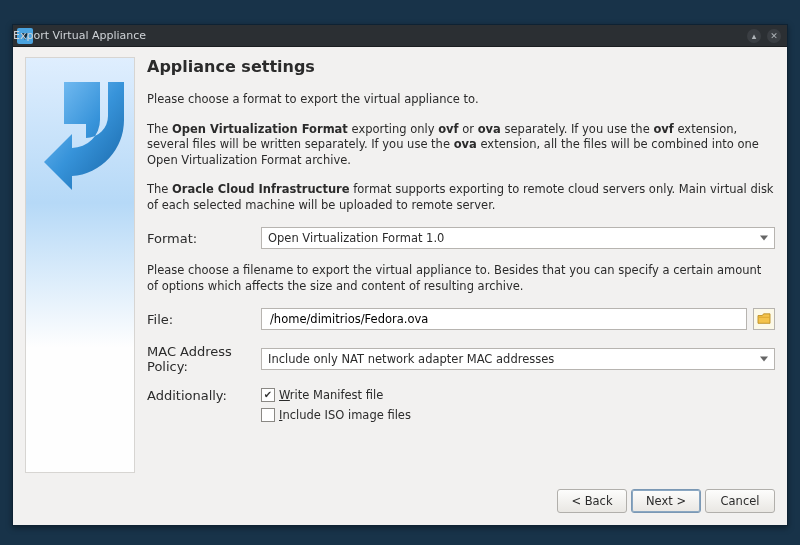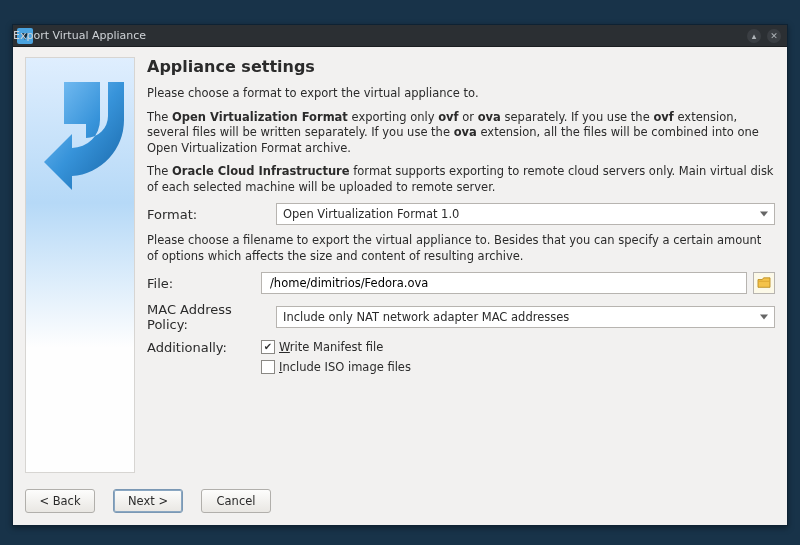--- a/index.html
+++ b/index.html
@@ -32,51 +32,51 @@
   .client { flex: 1; display: flex; flex-direction: column; }
   .upper { flex: 1; display: flex; padding: 10px 12px 8px 12px; gap: 12px; overflow: hidden; }
   .side-img {
     width: 110px; flex-shrink: 0; border: 1px solid #d7d5d2;
     background: linear-gradient(to bottom, #dfeefe 0%, #b6d9f7 35%, #fefefe 70%, #fefefe 100%);
     position: relative; overflow: hidden;
   }
   .arrow-glyph {
     position: absolute; top: 24px; left: 18px; width: 80px; height: 120px;
   }
-  .main { flex: 1; display: flex; flex-direction: column; gap: 8px; min-width: 0; }
+  .main { flex: 1; display: flex; flex-direction: column; gap: 14px; min-width: 0; }
   .heading { font-size: 16px; font-weight: bold; margin-bottom: 2px; }
   .para { font-size: 11.5px; line-height: 1.35; color: #2b2b2b; }
 
   .form-row { display: flex; align-items: center; gap: 6px; }
   .form-label { width: 108px; font-size: 13px; flex-shrink: 0; }
   .select, .textfield {
     flex: 1; height: 22px; border: 1px solid #b7b4b0; background: #fff; font-size: 11.5px;
     padding: 0 6px; display: flex; align-items: center; min-width: 0;
   }
-  .select { position: relative; cursor: pointer; margin-left: 15px; }
+  .select { position: relative; cursor: pointer; }
   .select::after {
     content: ""; position: absolute; right: 6px; top: 50%; transform: translateY(-50%);
     border-left: 4px solid transparent; border-right: 4px solid transparent; border-top: 5px solid #666;
   }
   .textfield input {
     border: 0; outline: 0; width: 100%; font-size: 11.5px; font-family: inherit; background: transparent;
   }
   .browse-btn {
     width: 22px; height: 22px; border: 1px solid #b7b4b0; background: #fcf9e8;
     display: inline-flex; align-items: center; justify-content: center; cursor: pointer; flex-shrink: 0;
   }
   .browse-btn svg { width: 14px; height: 12px; }
 
   .chk-row { display: flex; align-items: center; gap: 4px; font-size: 11.5px; }
   .chk { width: 14px; height: 14px; border: 1px solid #8a8884; background: #fff; display: inline-flex; align-items: center; justify-content: center; cursor: pointer; }
   .chk.checked::after { content: "✔"; font-size: 10px; color: #333; line-height: 1; }
 
   
   .footer {
-    padding: 8px 12px 12px 12px; display: flex; gap: 18px;
+    padding: 8px 12px 12px 12px; display: flex; justify-content: flex-end; gap: 4px;
   }
   .btn {
     min-width: 70px; height: 24px; border: 1px solid #b1afab; background: linear-gradient(#fdfdfc, #e9e7e3);
     border-radius: 3px; font-size: 11.5px; display: inline-flex; align-items: center; justify-content: center;
     cursor: pointer; padding: 0 12px;
   }
   .btn.default { box-shadow: inset 0 0 0 1px #8aa7c2; border-color: #7b98b4; }
 
   u.m { text-decoration: underline; }
 </style>

